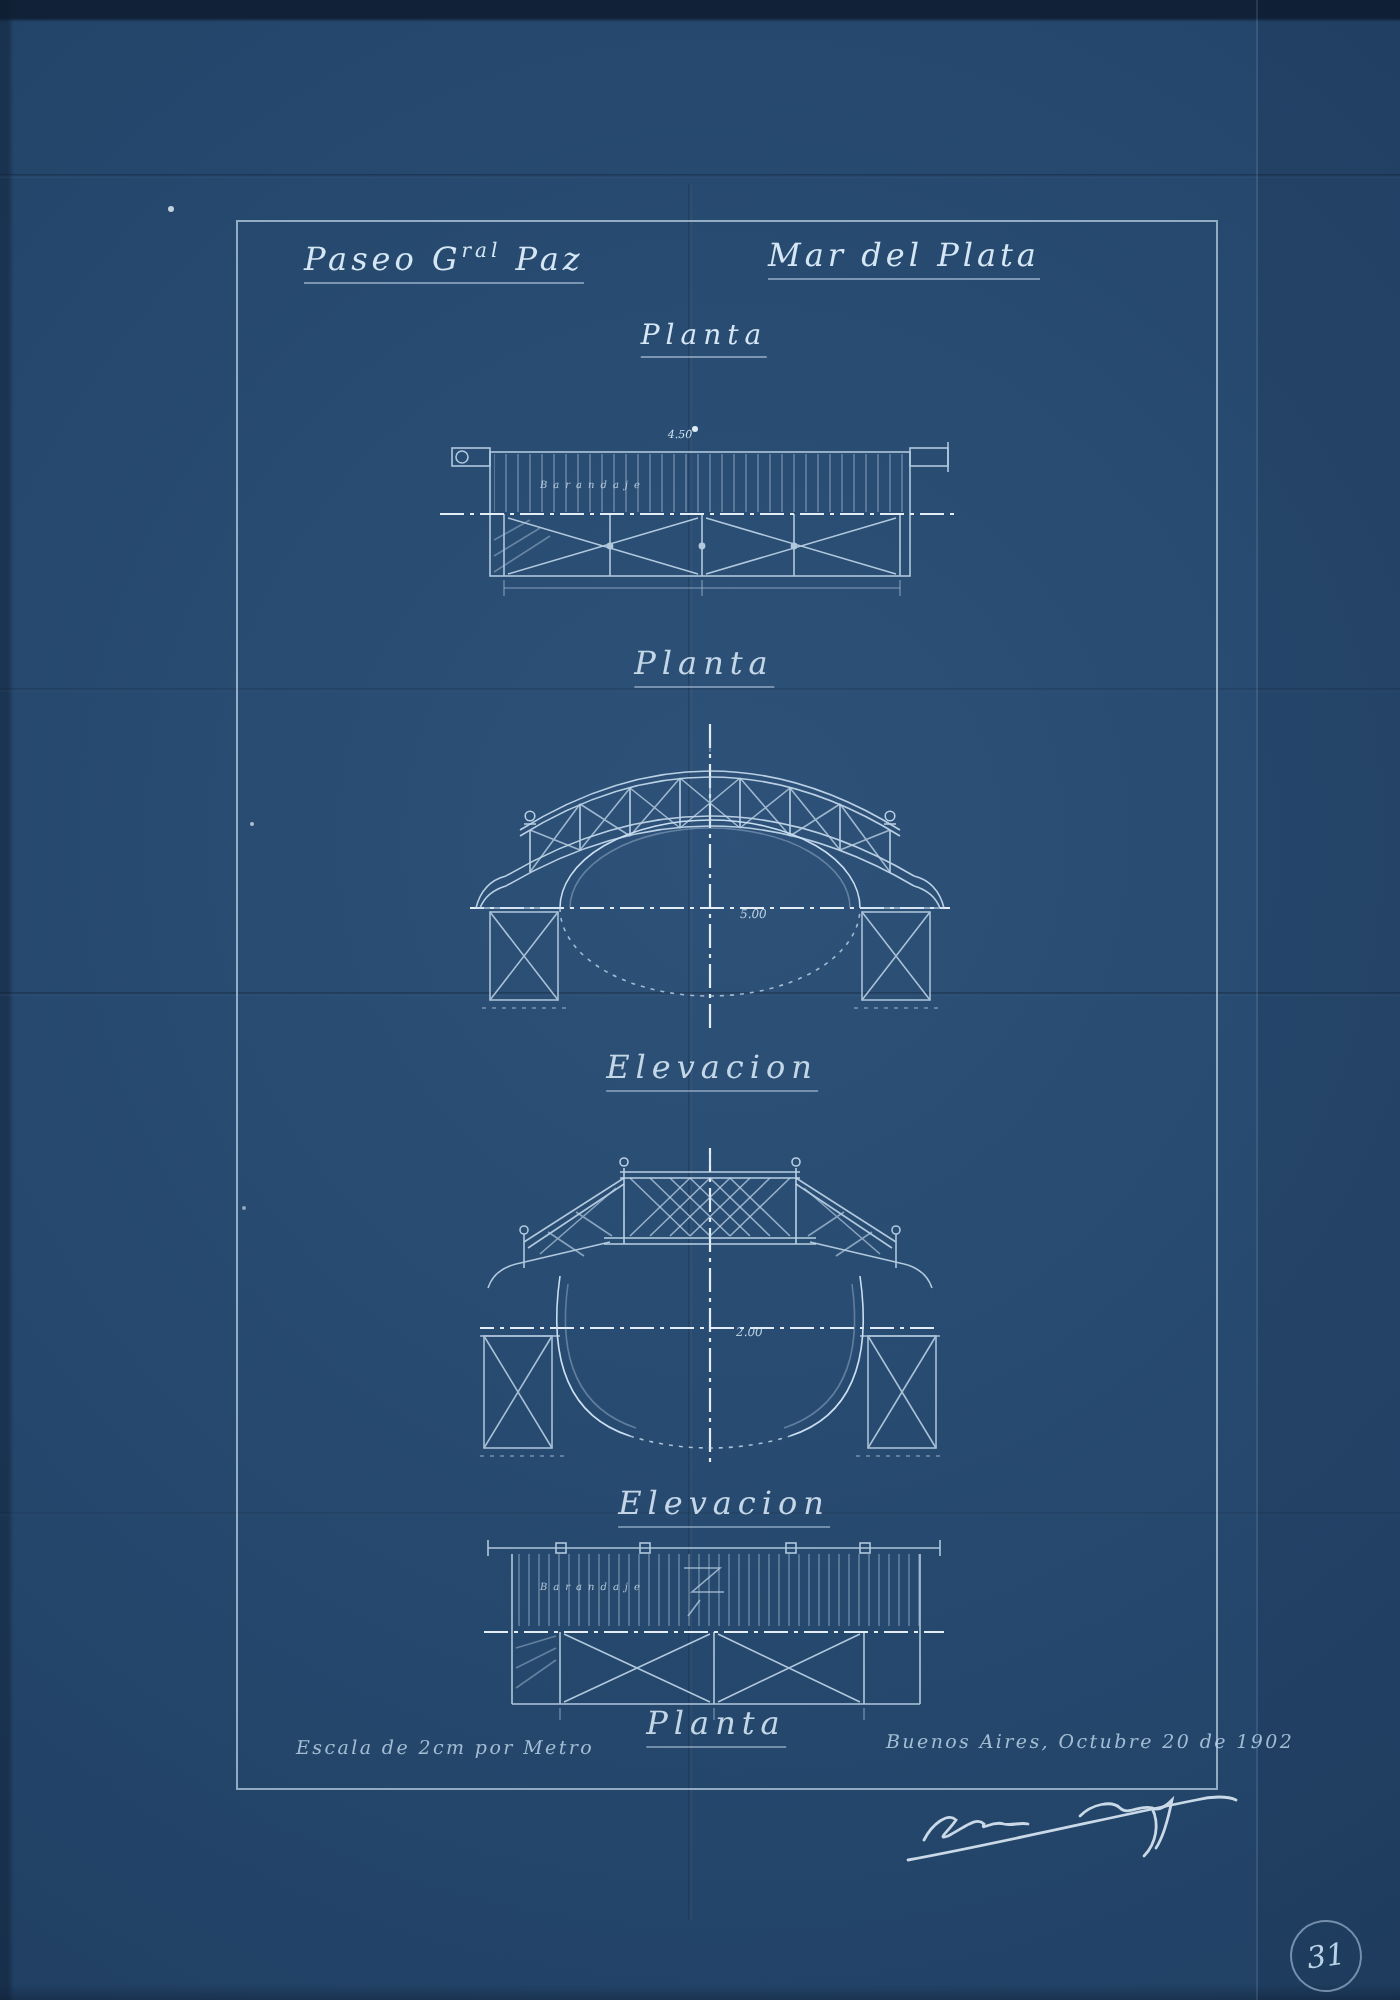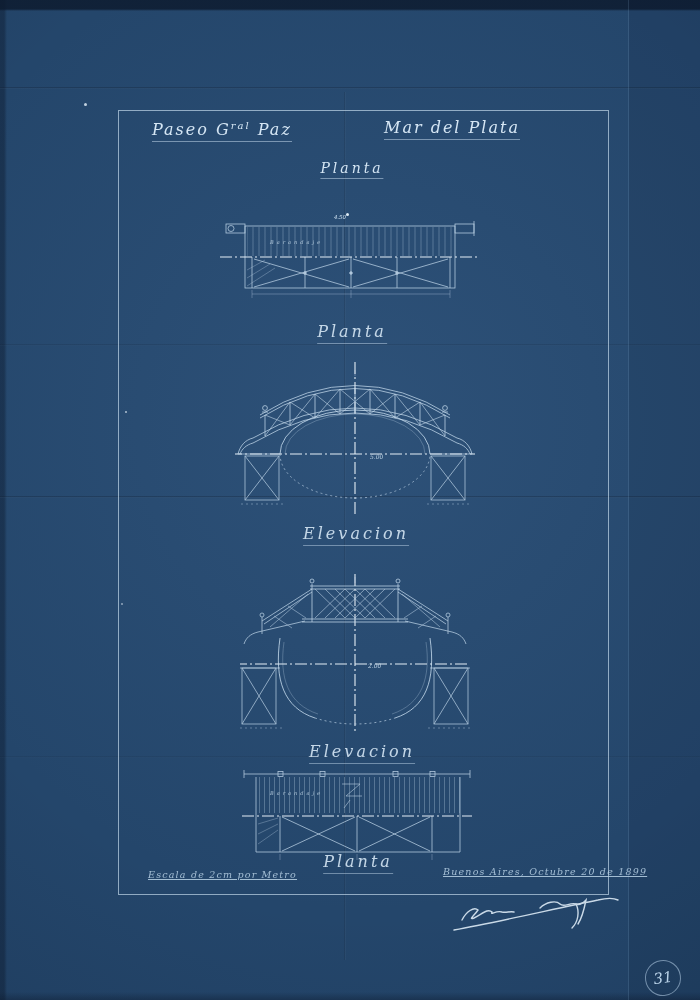--- a/index.html
+++ b/index.html
@@ -21,21 +21,21 @@
     background:linear-gradient(90deg, rgba(8,20,38,.25), rgba(140,180,215,.10));}
   .edge-line{position:absolute;width:1px;background:rgba(150,185,220,.16);}
   .edge-band{position:absolute;background:rgba(10,22,40,.10);}
   .frame{position:absolute;border:1px solid rgba(205,226,243,.65);}
   .script{font-style:italic;color:#d5e6f4;white-space:nowrap;}
   .title{position:absolute;font-size:16px;letter-spacing:2px;}
   .title sup{font-size:10px;}
   .underlined{border-bottom:1px solid rgba(205,226,243,.5);padding-bottom:2px;}
   .subtitle{position:absolute;font-size:14px;letter-spacing:3px;transform:translateX(-50%);}
   .caption{position:absolute;font-size:16px;letter-spacing:3px;transform:translateX(-50%);opacity:.9;}
-  .footnote{position:absolute;font-size:9.5px;letter-spacing:1.2px;color:#b9d2e6;opacity:.85;font-style:italic;white-space:nowrap;text-decoration:underline;}
+  .footnote{position:absolute;font-size:9.5px;letter-spacing:1.2px;color:#b9d2e6;opacity:.85;font-style:italic;white-space:nowrap;}
   .drawing{position:absolute;}
   .ln{stroke:#c9def0;stroke-width:.8;fill:none;}
   .cl{stroke:#eef6fc;stroke-width:1.1;fill:none;stroke-dasharray:12 3 2 3;opacity:.95;}
   .faint{opacity:.45;}
   .dash{stroke-dasharray:2 3;}
   .svgtext{fill:#cfe3f2;font-family:"DejaVu Serif",serif;font-style:italic;}
   .speck{position:absolute;background:#e9f4fc;border-radius:50%;}
   .badge{position:absolute;width:34px;height:34px;border:1.5px solid rgba(185,212,235,.55);
     border-radius:50%;display:flex;align-items:center;justify-content:center;
     color:#b9d2e8;font-size:15px;font-style:italic;transform:rotate(-8deg);}
@@ -222,21 +222,21 @@
       <path d="M38,90 V96 M115,90 V96 M190,90 V96" class="faint"></path>
     </g>
     <line x1="0" y1="52" x2="230" y2="52" class="cl"></line>
     <text x="28" y="31" font-size="5" letter-spacing="3" class="svgtext" opacity=".8">Barandaje</text>
   </svg>
   <div class="script caption" style="left:358px;top:852px;">
     <span class="underlined">Planta</span>
   </div>
 
   <div class="footnote" style="left:148px;top:869px;">Escala de 2cm por Metro</div>
-  <div class="footnote" style="left:443px;top:866px;">Buenos Aires, Octubre 20 de 1899</div>
+  <div class="footnote" style="left:443px;top:866px;">Buenos Aires, Octubre 20 de 1902</div>
 
   <svg class="sig" style="left:448px;top:890px;" width="190" height="50" viewBox="0 0 190 50">
     <g fill="none" stroke="#dceaf5" stroke-width="1.4" stroke-linecap="round" opacity=".9">
       <path d="M14,30 C18,22 26,16 30,20 C26,26 20,30 26,28 C34,24 40,18 44,22 C42,26 48,20 54,22 C58,23 62,21 66,22"></path>
       <path d="M92,18 C98,12 108,10 112,14 C116,18 122,12 128,14 C132,16 136,12 138,10 C136,20 134,28 130,34"></path>
       <path d="M6,40 C50,32 110,18 150,10 C158,8 166,8 170,10"></path>
       <path d="M128,14 C132,22 130,32 124,38"></path>
     </g>
   </svg>
 

